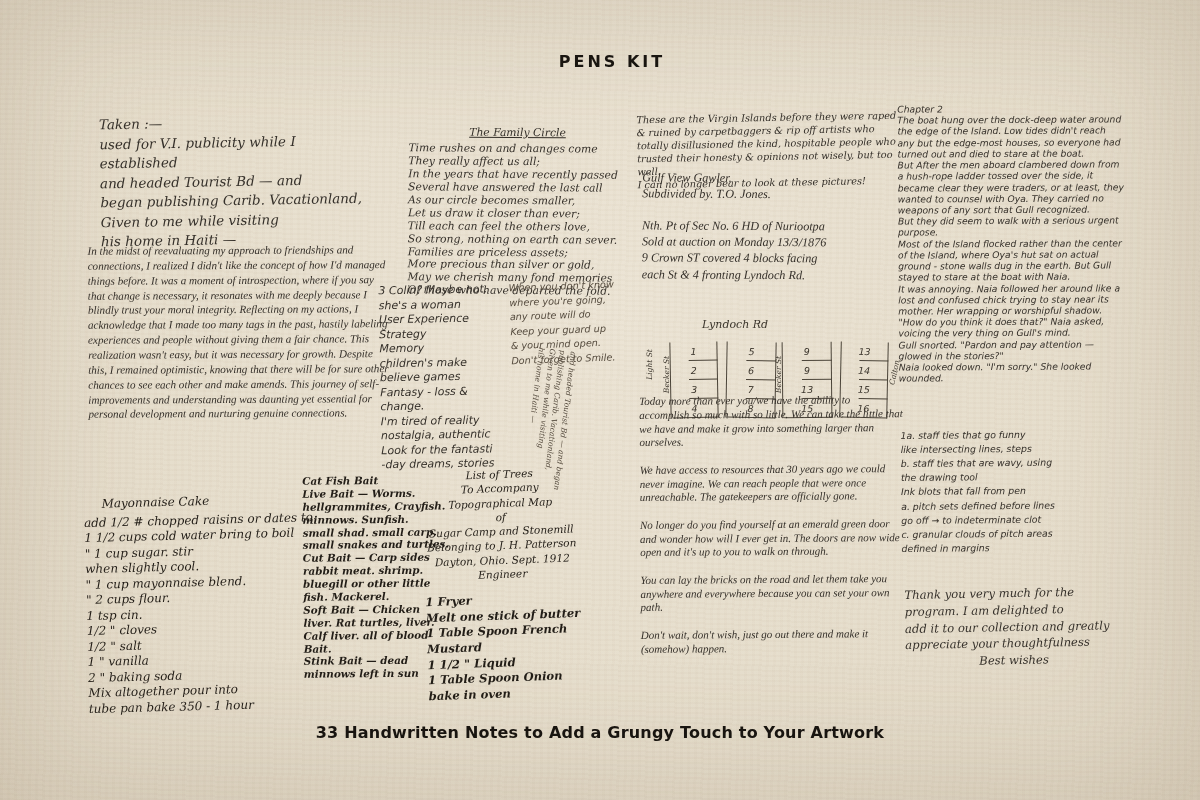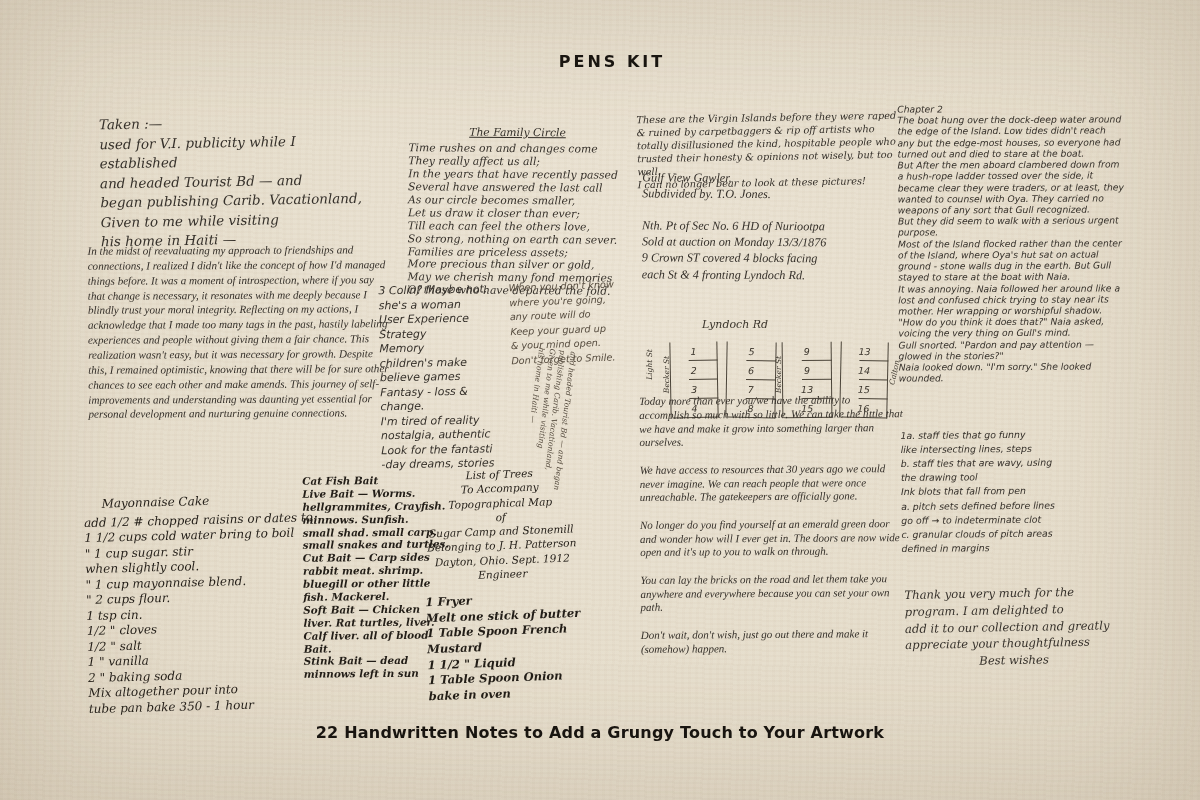--- a/index.html
+++ b/index.html
@@ -251,15 +251,15 @@
 go off → to indeterminate clot
 c. granular clouds of pitch areas
 defined in margins</div>
 
 <div class="note cursive ink-mid n-thanks">Thank you very much for the
 program. I am delighted to
 add it to our collection and greatly
 appreciate your thoughtfulness
 &nbsp;&nbsp;&nbsp;&nbsp;&nbsp;&nbsp;&nbsp;&nbsp;&nbsp;&nbsp;&nbsp;&nbsp;&nbsp;&nbsp;&nbsp;&nbsp;&nbsp;&nbsp;&nbsp;&nbsp;Best wishes</div>
 
-<div class="footer">22 Handwritten Notes to Add a Grungy Touch to Your Artwork</div>
+<div class="footer">33 Handwritten Notes to Add a Grungy Touch to Your Artwork</div>
 
 <div class="vignette"></div>
 
 </body></html>

